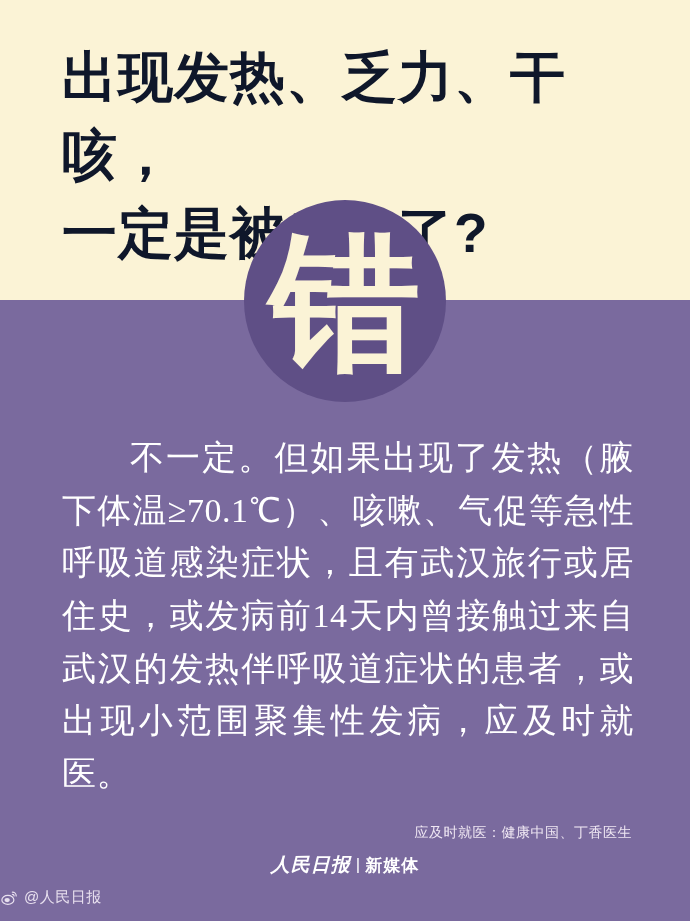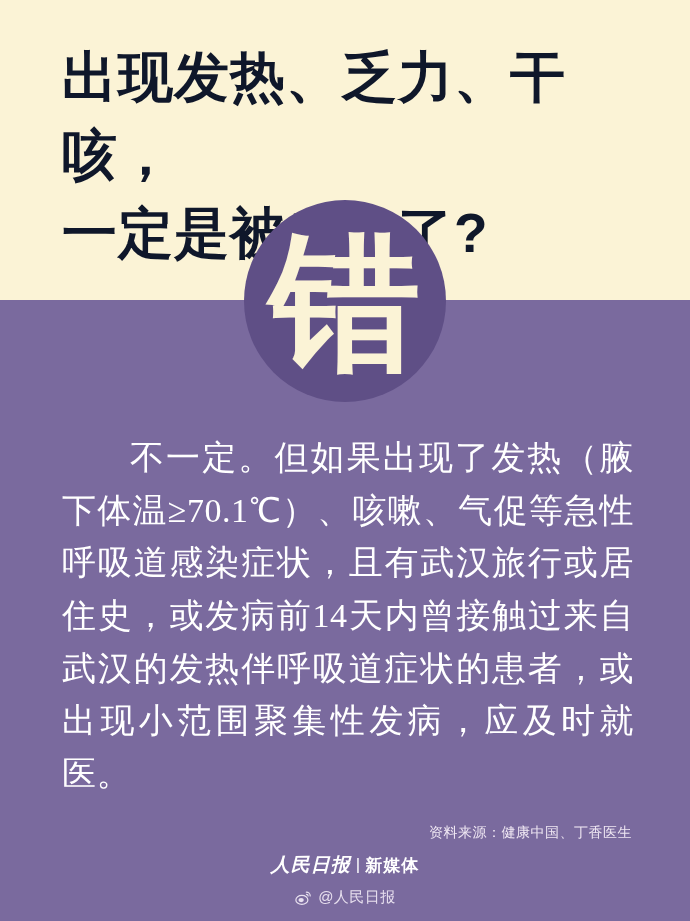--- a/index.html
+++ b/index.html
@@ -137,21 +137,20 @@
     text-align: right;
   }
   
   .weibo {
     position: absolute;
     top: 888px;
     left: 0;
     width: 690px;
     display: flex;
     align-items: center;
-    justify-content: center;
     gap: 6px;
   }
   .weibo-icon {
     width: 18px;
     height: 18px;
     display: block;
   }
   .weibo-handle {
     color: #e8e0ef;
     font-family: "Liberation Sans", sans-serif;
@@ -171,21 +170,21 @@
 一定是被感染了?</div>
 
   <div class="badge">
     <div class="badge-inner">
       <span class="badge-char">错</span>
     </div>
   </div>
 
   <div class="body-text">不一定。但如果出现了发热（腋下体温≥70.1℃）、咳嗽、气促等急性呼吸道感染症状，且有武汉旅行或居住史，或发病前14天内曾接触过来自武汉的发热伴呼吸道症状的患者，或出现小范围聚集性发病，应及时就医。</div>
 
-  <div class="source">资料来源：健康中国、丁香医生</div>
+  <div class="source">应及时就医：健康中国、丁香医生</div>
 
   <div class="footer-logo">
     <span class="logo-rmrb">人民日报</span>
     <span class="logo-divider">|</span>
     <span class="logo-newmedia">新媒体</span>
   </div>
 
   <div class="weibo">
     <span>
       <svg class="weibo-icon" viewBox="0 0 24 24" aria-hidden="true">

